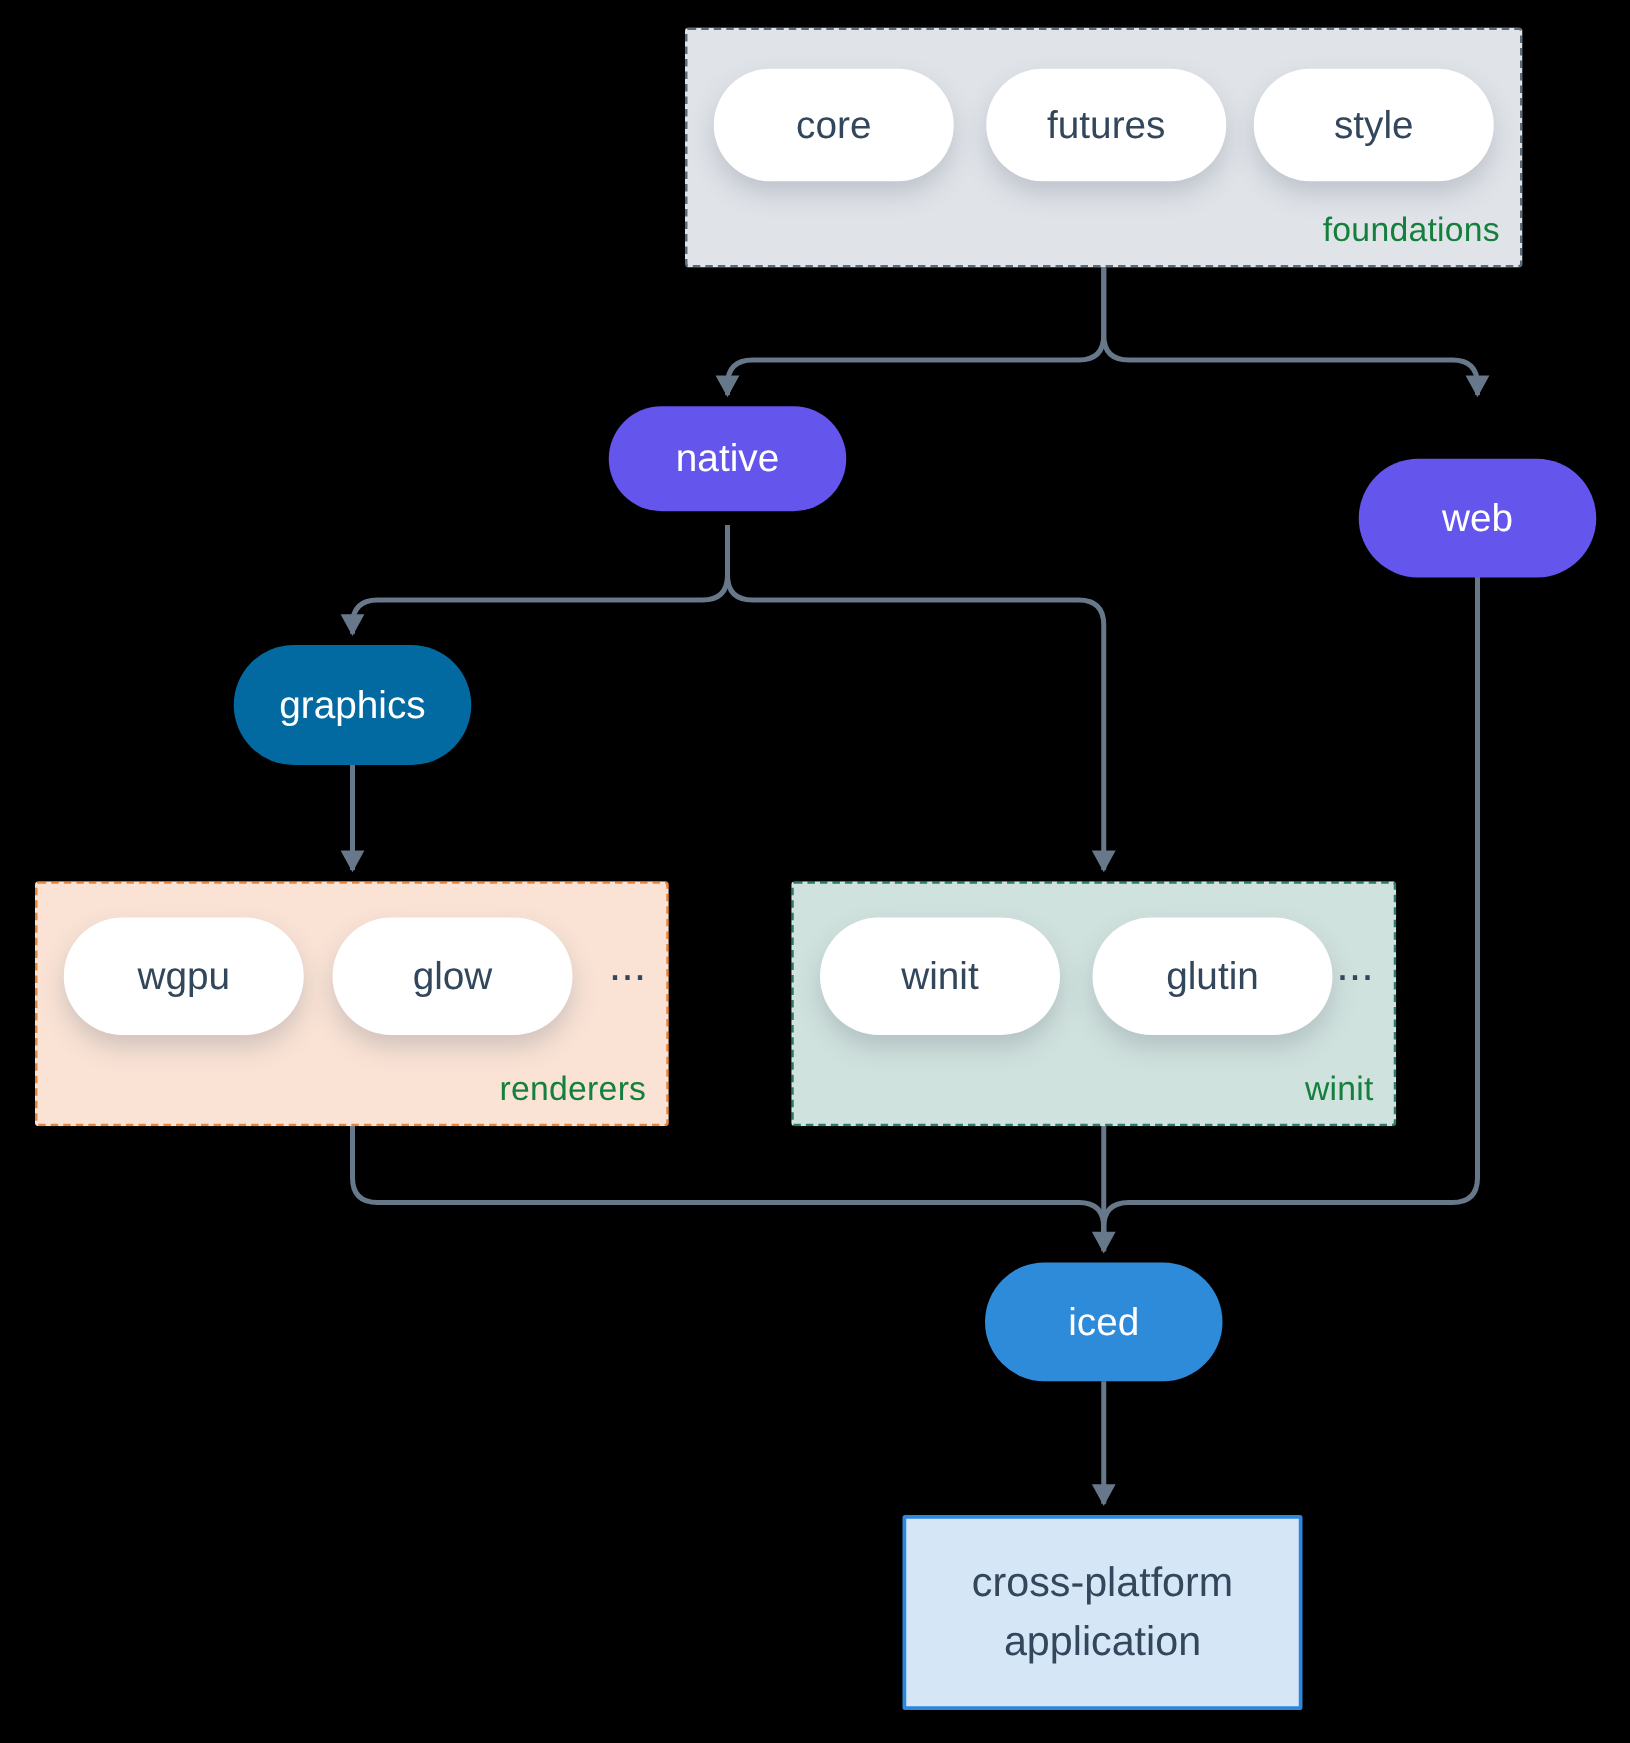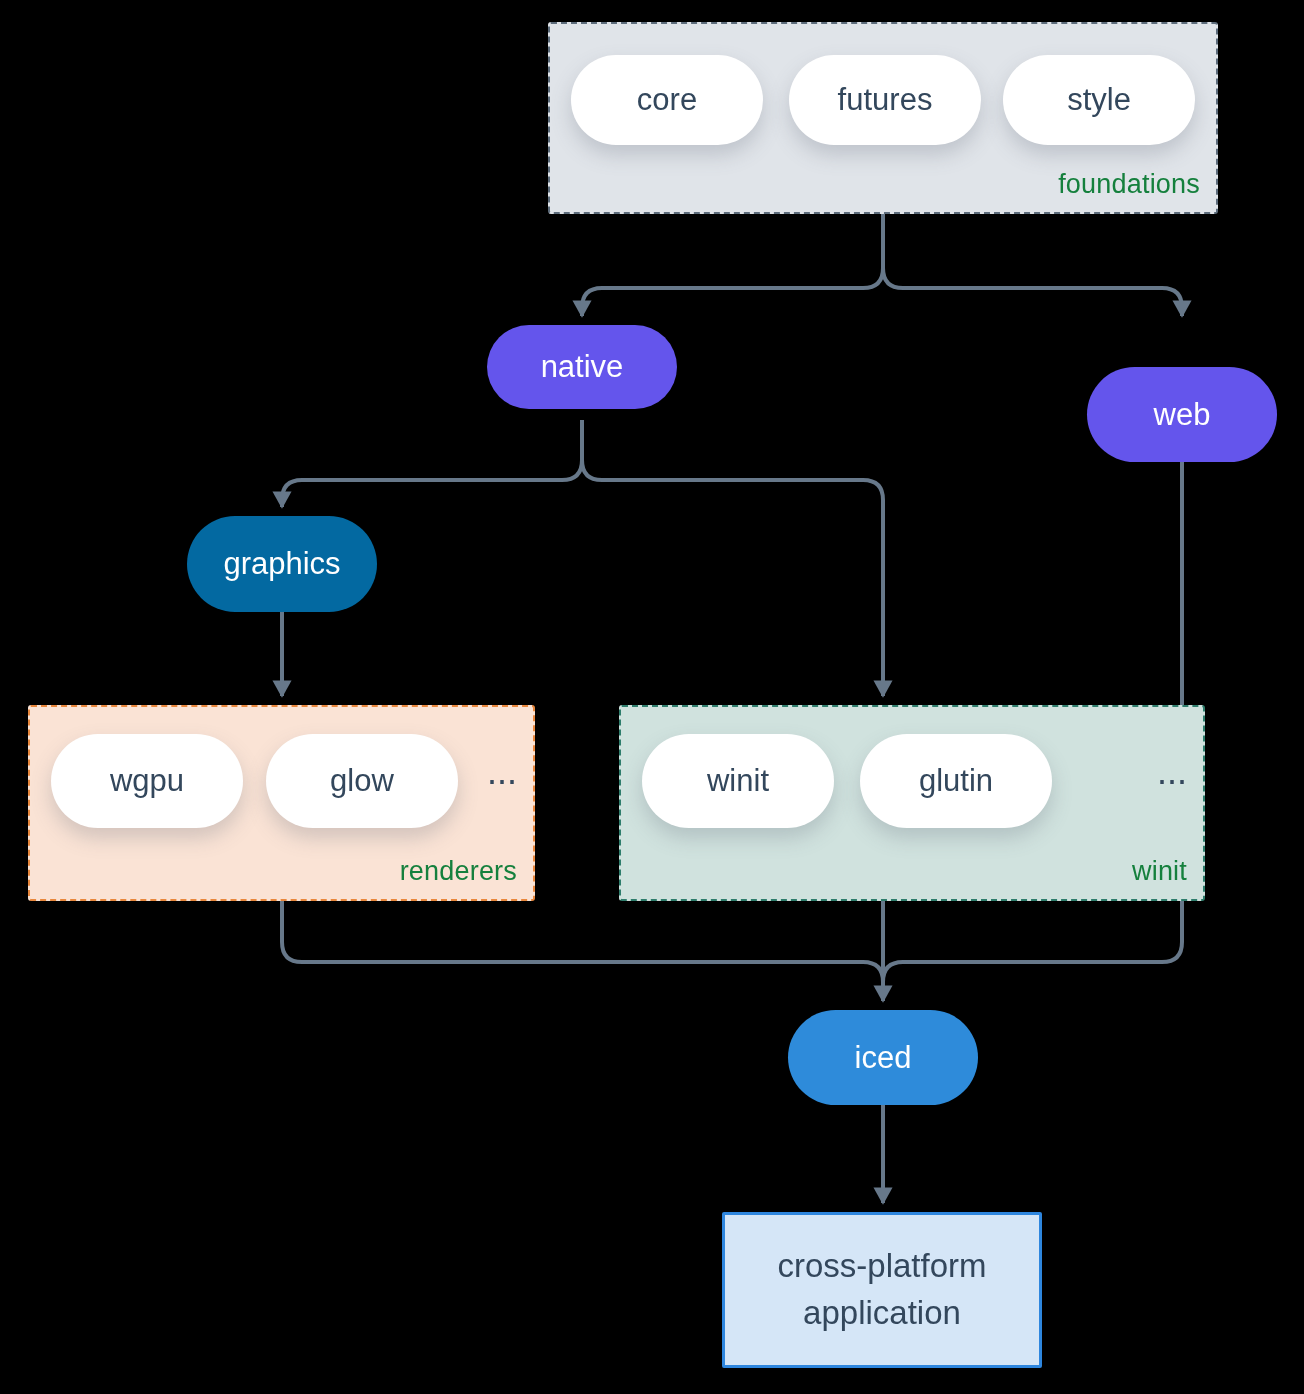--- a/index.html
+++ b/index.html
@@ -9,21 +9,21 @@
   }
   .stage svg.wires{position:absolute;left:0;top:0;width:1304px;height:1394px;}
 
   .groupbox{position:absolute;border-radius:3px;box-sizing:border-box;}
   .groupbox .corner-label{
     position:absolute;right:16px;bottom:12px;font-size:27px;color:#15803d;letter-spacing:.2px;
   }
 
   .box-foundations{left:548px;top:22px;width:670px;height:192px;background:#e0e4e9;border:2px dashed #5d6c7b;}
   .box-renderers{left:28px;top:705px;width:507px;height:196px;background:#fae3d5;border:2px dashed #e8873c;}
-  .box-shells{left:619px;top:705px;width:586px;height:196px;background:#d0e2de;border:2px dashed #2e7d6c;}
+  .box-shells{left:633px;top:705px;width:484px;height:196px;background:#d0e2de;border:2px dashed #2e7d6c;}
 
   .pill{
     position:absolute;display:flex;align-items:center;justify-content:center;
     font-size:31px;border-radius:48px;box-sizing:border-box;
   }
   .pill.white{
     background:#fff;color:#33475c;
     box-shadow:0 10px 20px rgba(90,100,115,0.25);
   }
   .pill.solid{color:#fff;}

